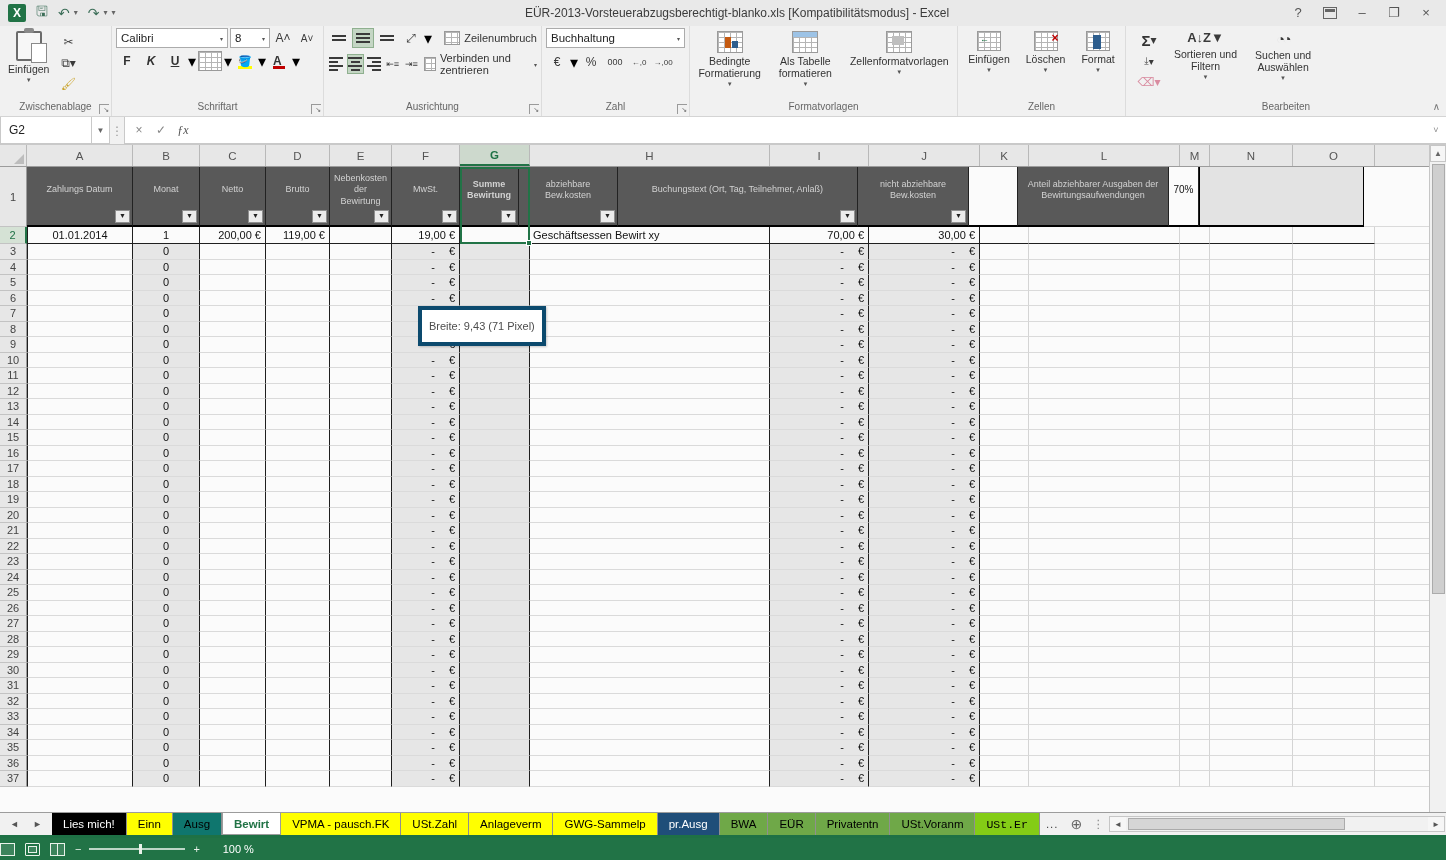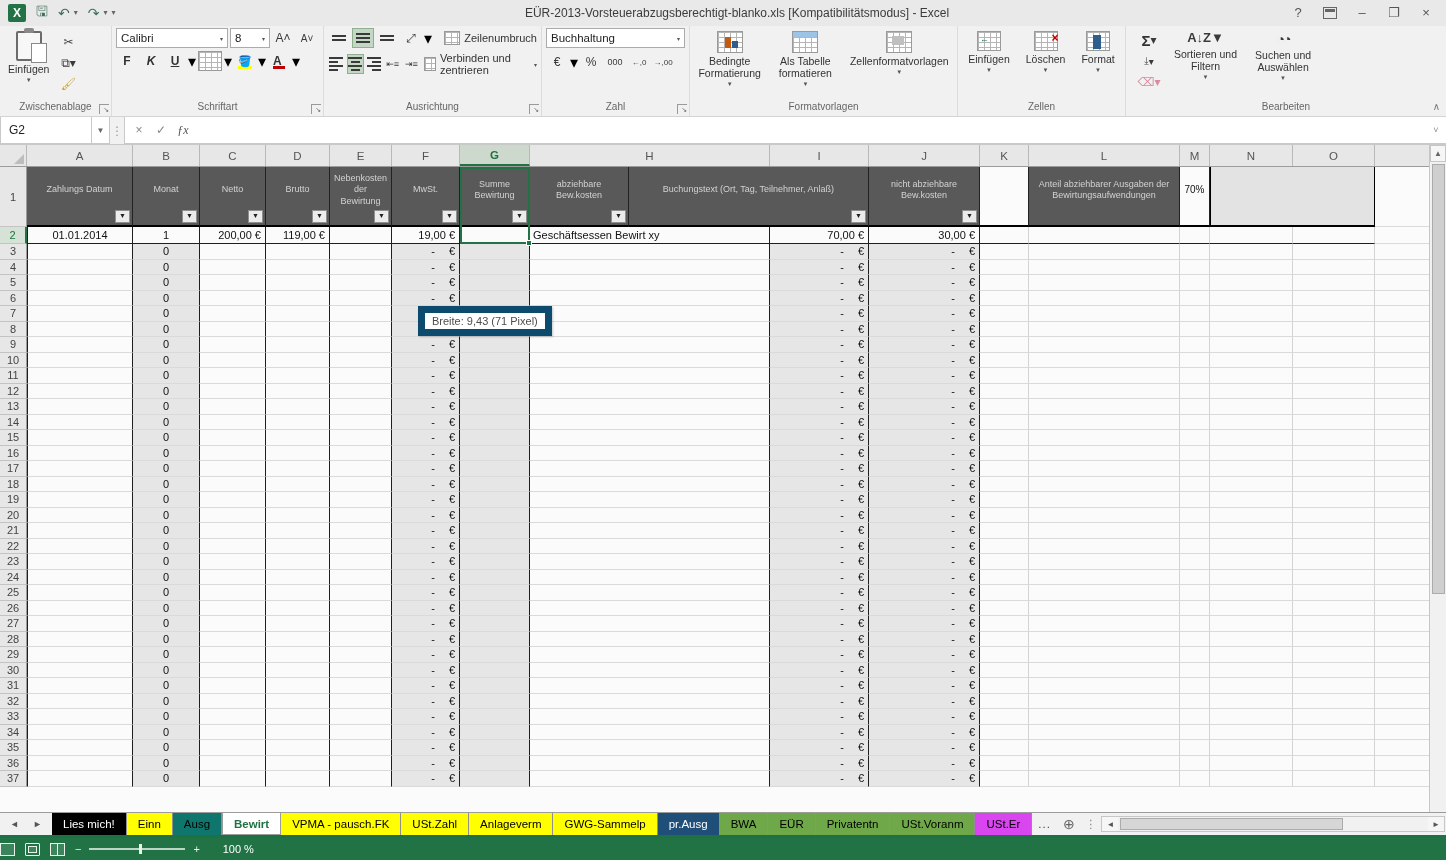--- a/index.html
+++ b/index.html
@@ -93,21 +93,21 @@
   .acct{justify-content:flex-end;gap:14px;padding-right:4px}
   .w-A{width:106px}.w-B{width:67px}.w-C{width:66px}.w-D{width:64px}.w-E{width:62px}.w-F{width:68px}.w-G{width:70px}
   .w-H{width:240px}.w-I{width:99px}.w-J{width:111px}.w-K{width:49px}.w-L{width:151px}.w-M{width:30px}.w-N{width:83px}.w-O{width:82px}.w-NO{width:165px}
   .fill{flex:1;border-bottom:1px solid #dadada}
   .merged-no{background:#e3e3e3;border-bottom:2px solid #000;border-left:1px solid #000;border-right:1px solid #000}
   .selbox{position:absolute;border:2px solid #217346;pointer-events:none}
   .fillhandle{position:absolute;width:6px;height:6px;background:#217346;border:1px solid #fff;pointer-events:none}
   .vsb{position:absolute;top:0;right:0;bottom:0;width:17px;background:#f1f1f1;border-left:1px solid #c6c6c6;display:flex;flex-direction:column;align-items:center}
   .vsb .arr{height:17px;width:100%;display:flex;align-items:center;justify-content:center;font-size:8px;color:#666;border:1px solid #c6c6c6;background:#f6f6f6}
   .vthumb{width:13px;height:430px;background:#cfcfcf;border:1px solid #ababab;margin-top:2px}
-  .tooltip{position:absolute;left:418px;top:161px;background:#fff;border:7px solid #0c4a6e;box-shadow:1px 1px 2px rgba(0,0,0,.2);font-size:11px;color:#4d4d4d;padding:2px 7px;white-space:nowrap;z-index:50}
+  .tooltip{position:absolute;left:418px;top:161px;background:#fff;border:4px solid #0c4a6e;box-shadow:1px 1px 2px rgba(0,0,0,.2);font-size:11px;color:#4d4d4d;padding:10px 7px;white-space:nowrap;z-index:50}
 
   
   .tabbar{height:26px;background:#f1f1f1;border-top:1px solid #9c9c9c;display:flex;align-items:stretch;font-size:11.5px;border-bottom:3px solid #1e7145}
   .tnav{width:52px;display:flex;align-items:center;justify-content:center;gap:14px;color:#555;font-size:9px}
   .stab{display:flex;align-items:center;padding:0 11px;border-right:1px solid #8f8f8f;color:#000;white-space:nowrap}
   .stab.active{background:#fff;color:#217346;font-weight:bold;border:1px solid #9c9c9c;border-top:none}
   .tmore{display:flex;align-items:center;color:#444;padding:0 6px;letter-spacing:1px}
   .addsheet{display:flex;align-items:center;justify-content:center;width:24px;color:#666;font-size:14px}
   .tdots{display:flex;align-items:center;color:#8a8a8a;padding:0 4px}
   .hsb{flex:1;display:flex;align-items:center;margin:3px 1px;background:#f6f6f6;border:1px solid #c6c6c6}
@@ -437,21 +437,21 @@
               <span class="filterbtn">▼</span>
             </div>
             <div class="cell hcell w-E" style="width: 62px;">
               <span>Nebenkosten der Bewirtung</span>
               <span class="filterbtn">▼</span>
             </div>
             <div class="cell hcell w-F" style="width: 68px;">
               <span>MwSt.</span>
               <span class="filterbtn">▼</span>
             </div>
-            <div class="cell hcell w-G" style="width: 70px;">
+            <div class="cell hcell w-G" style="width: 59px; font-weight: bold;">
               <span>Summe Bewirtung</span>
               <span class="filterbtn">▼</span>
             </div>
             <div class="cell hcell w-I" style="width: 99px;">
               <span>abziehbare Bew.kosten</span>
               <span class="filterbtn">▼</span>
             </div>
             <div class="cell hcell w-H" style="width: 240px;">
               <span>Buchungstext (Ort, Tag, Teilnehmer, Anlaß)</span>
               <span class="filterbtn">▼</span>
@@ -1492,21 +1492,21 @@
         <div class="stab active">Bewirt</div>
         <div class="stab" style="background: rgb(255, 255, 0); color: rgb(0, 0, 0);">VPMA - pausch.FK</div>
         <div class="stab" style="background: rgb(255, 255, 0); color: rgb(0, 0, 0);">USt.Zahl</div>
         <div class="stab" style="background: rgb(255, 255, 0); color: rgb(0, 0, 0);">Anlageverm</div>
         <div class="stab" style="background: rgb(255, 255, 0); color: rgb(0, 0, 0);">GWG-Sammelp</div>
         <div class="stab" style="background: rgb(31, 78, 121); color: rgb(255, 255, 255);">pr.Ausg</div>
         <div class="stab" style="background: rgb(111, 168, 72); color: rgb(0, 0, 0);">BWA</div>
         <div class="stab" style="background: rgb(111, 168, 72); color: rgb(0, 0, 0);">EÜR</div>
         <div class="stab" style="background: rgb(111, 168, 72); color: rgb(0, 0, 0);">Privatentn</div>
         <div class="stab" style="background: rgb(111, 168, 72); color: rgb(0, 0, 0);">USt.Voranm</div>
-        <div class="stab" style="background: #d946ef; color: rgb(0, 0, 0);">USt.Er</div>
+        <div class="stab" style="background: #84cc16; color: rgb(0, 0, 0); font-family: Liberation Mono, monospace;">USt.Er</div>
       </div>
     <div class="tmore">...</div>
     <div class="addsheet">⊕</div>
     <div class="tdots">⋮</div>
     <div class="hsb">
       <span class="arr">◄</span>
       <span class="htrack">
           <span class="hthumb"></span>
         </span>
       <span class="arr">►</span>

